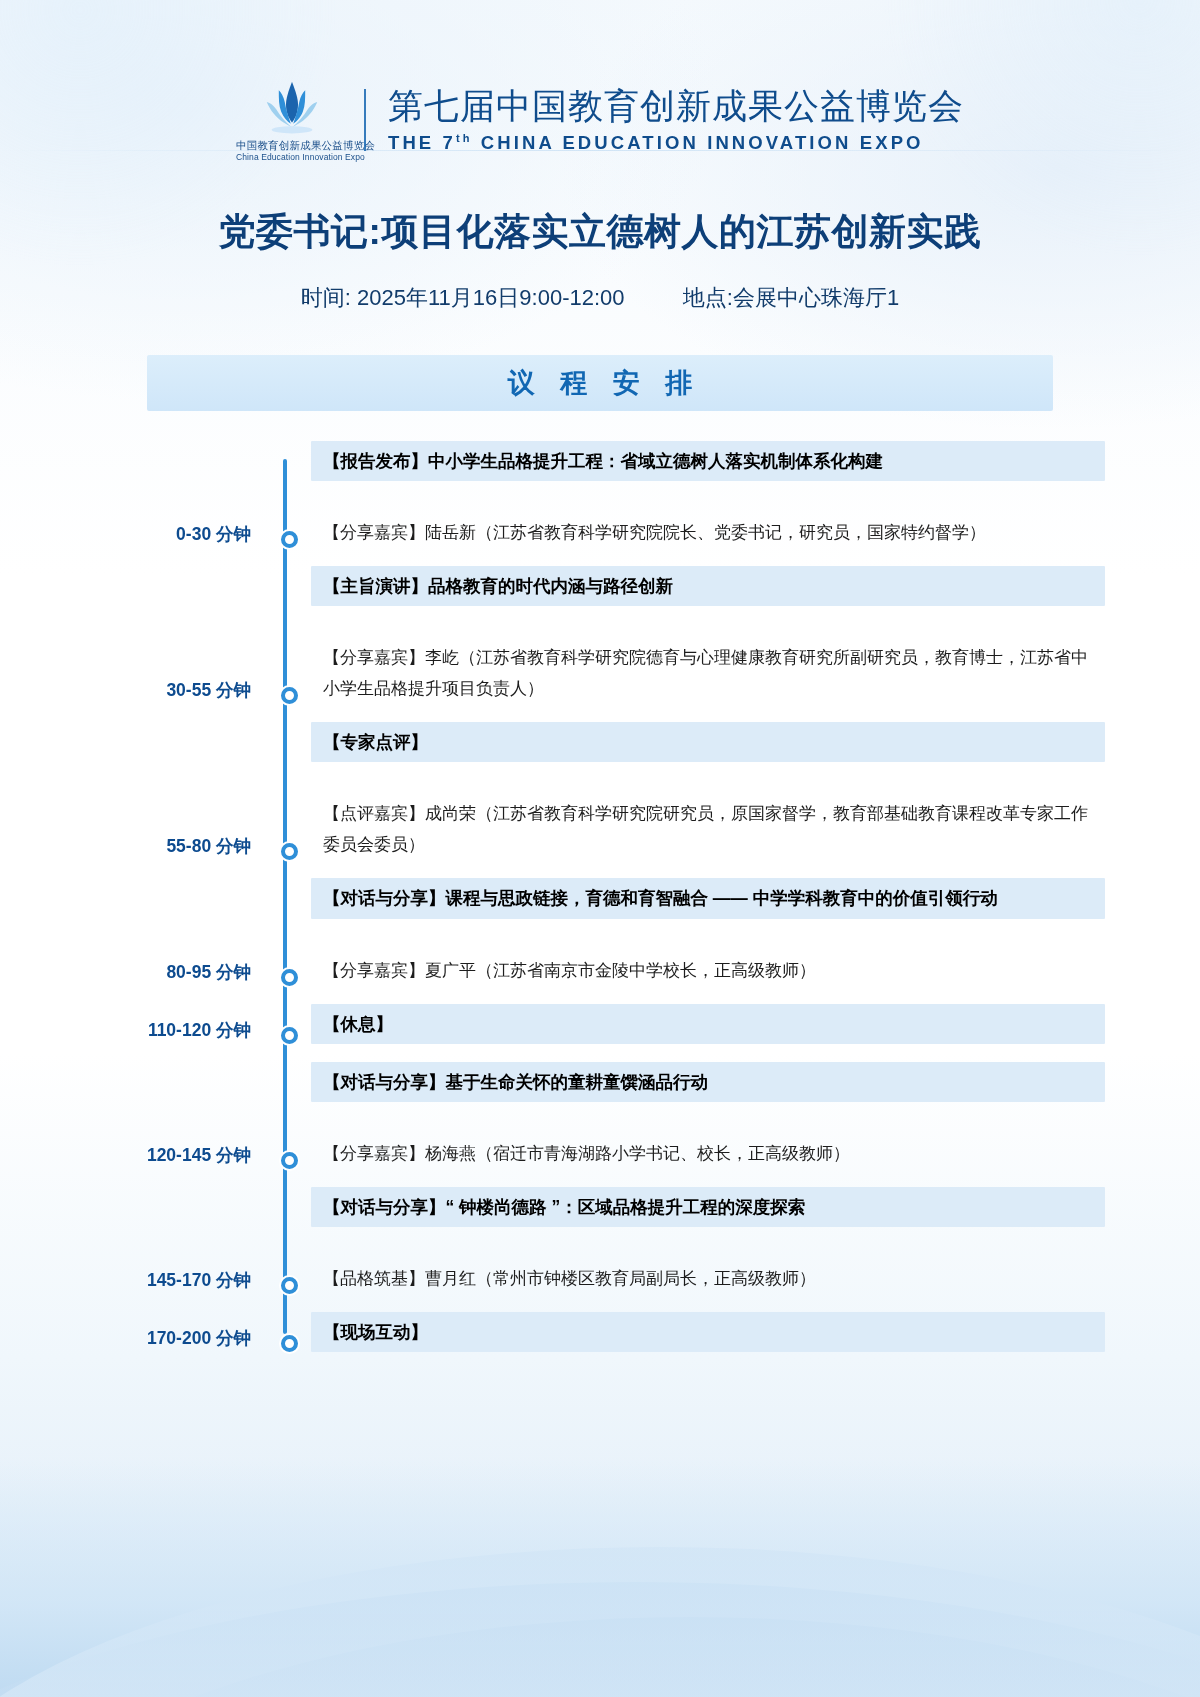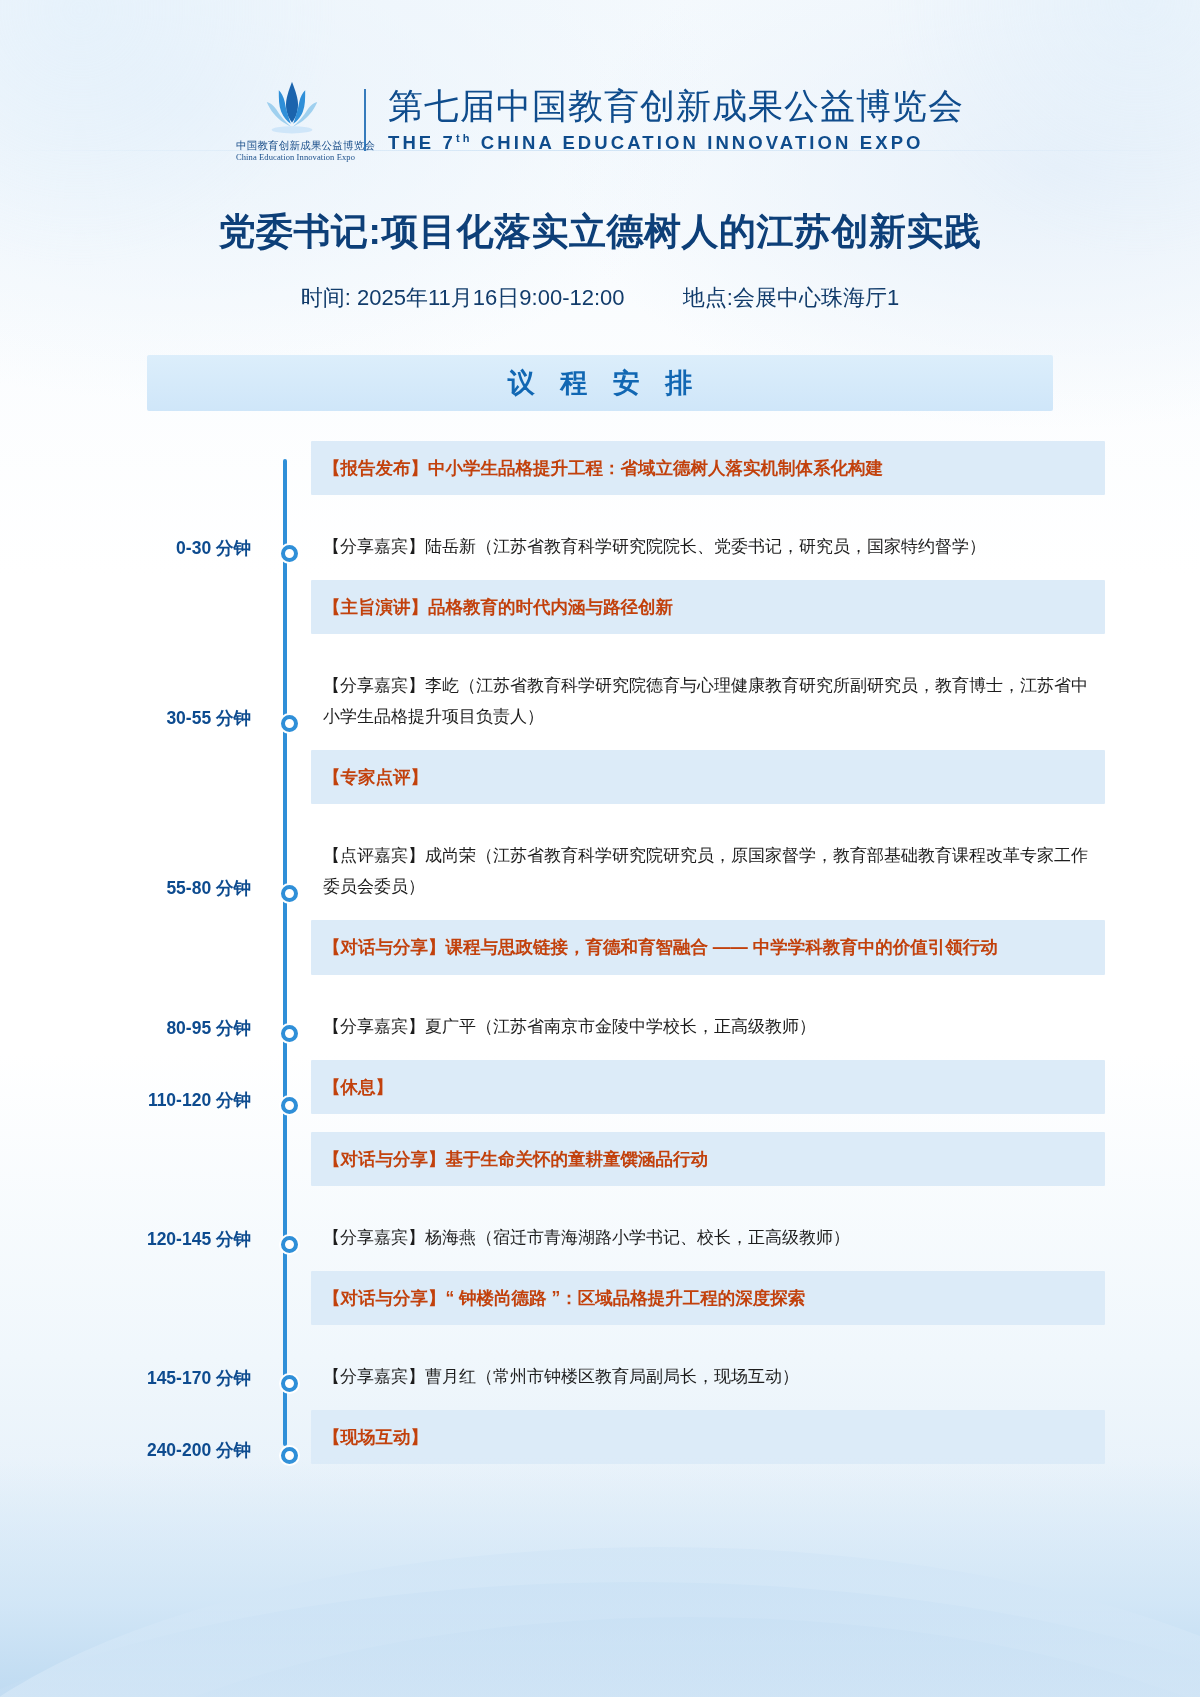--- a/index.html
+++ b/index.html
@@ -55,21 +55,20 @@
     padding-top: 78px;
     display: flex;
     justify-content: center;
     align-items: center;
   }
   .logo-block { display: flex; align-items: center; }
   .logo-mark {
     width: 120px;
     text-align: center;
     padding-right: 8px;
-    font-family: Liberation Serif, serif;
   }
   .lotus {
     width: 72px; height: 58px;
     margin: 0 auto 3px;
     display: block;
   }
   .logo-cn {
     font-size: 10.5px;
     color: #1b4f8a;
     letter-spacing: .2px;
@@ -187,25 +186,25 @@
   .dot {
     width: 17px; height: 17px;
     border-radius: 50%;
     background: #ffffff;
     border: 4px solid #2f8fd8;
     box-shadow: 0 0 0 2px #ffffff;
   }
   .content { flex: 1; }
   .bar {
     background: #dcebf8;
-    color: #c2410c;
+    color: #000000;
     font-weight: bold;
     font-size: 17.5px;
     line-height: 30px;
-    padding: 12px 12px;
+    padding: 5px 12px;
     border-radius: 1px;
   }
   .bar.two-line { line-height: 31px; }
   .desc {
     font-size: 17px;
     color: #1d1d1d;
     line-height: 31px;
     padding: 4px 12px 0 12px;
     margin-top: 32px;
   }
@@ -330,26 +329,26 @@
       </div>
     </div>
 
     <div class="row">
       <div class="time">145-170 分钟</div>
       <div class="dotwrap">
           <div class="dot"></div>
         </div>
       <div class="content">
         <div class="bar">【对话与分享】“ 钟楼尚德路 ”：区域品格提升工程的深度探索</div>
-        <div class="desc">【分享嘉宾】曹月红（常州市钟楼区教育局副局长，现场互动）</div>
-      </div>
-    </div>
-
-    <div class="row">
-      <div class="time">240-200 分钟</div>
+        <div class="desc">【品格筑基】曹月红（常州市钟楼区教育局副局长，正高级教师）</div>
+      </div>
+    </div>
+
+    <div class="row">
+      <div class="time">170-200 分钟</div>
       <div class="dotwrap">
           <div class="dot"></div>
         </div>
       <div class="content">
         <div class="bar">【现场互动】</div>
       </div>
     </div>
   </div>
 
   <div class="footer-band"></div>

